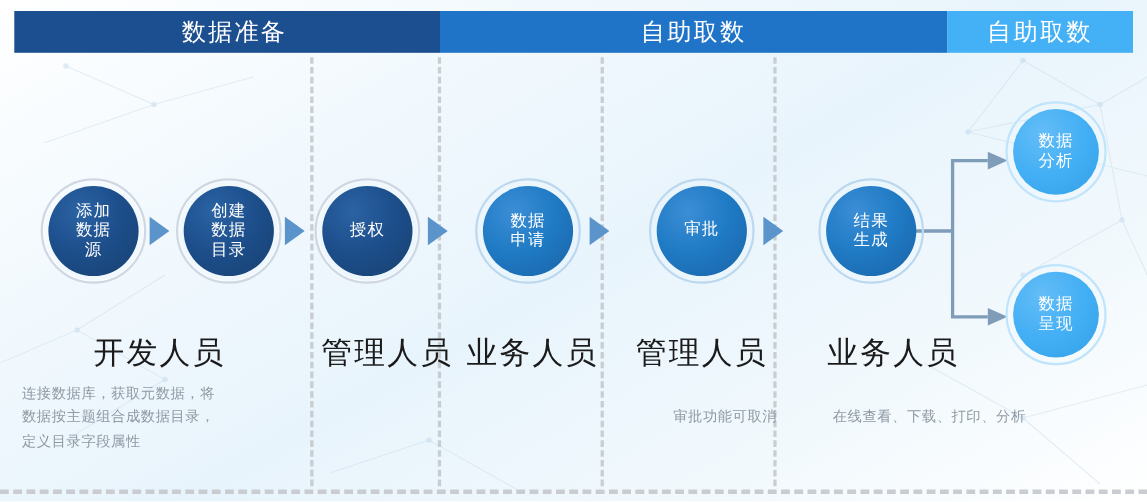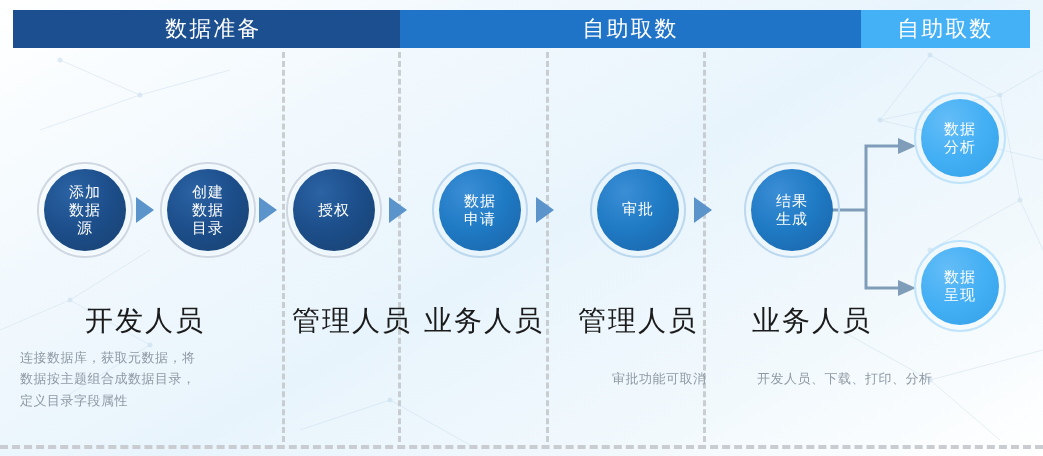--- a/index.html
+++ b/index.html
@@ -176,18 +176,18 @@
 
   <div class="desc" style="left:20px;top:347px;">
     <div>连接数据库，获取元数据，将</div>
     <div>数据按主题组合成数据目录，</div>
     <div>定义目录字段属性</div>
   </div>
   <div class="desc" style="left:568px;top:368px;margin-left:44px;">
     <div>审批功能可取消</div>
   </div>
   <div class="desc" style="left:757px;top:368px;">
-    <div>开发人员、下载、打印、分析</div>
+    <div>在线查看、下载、打印、分析</div>
   </div>
 
   <div class="bottomrule"></div>
 
 </div>
 
 </body></html>

